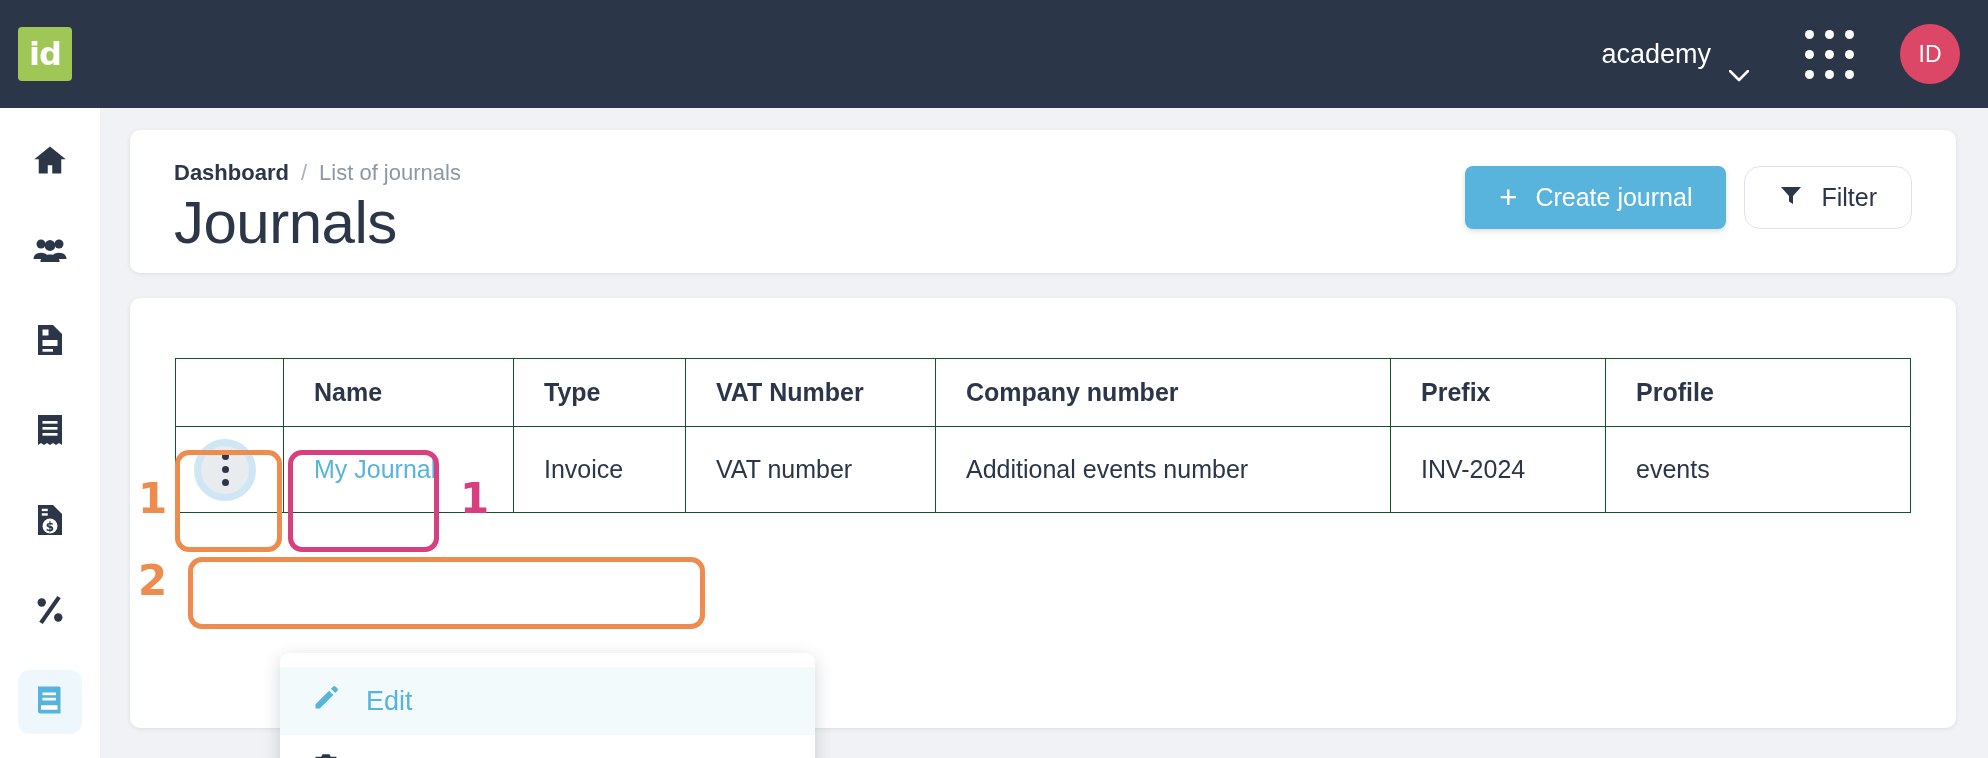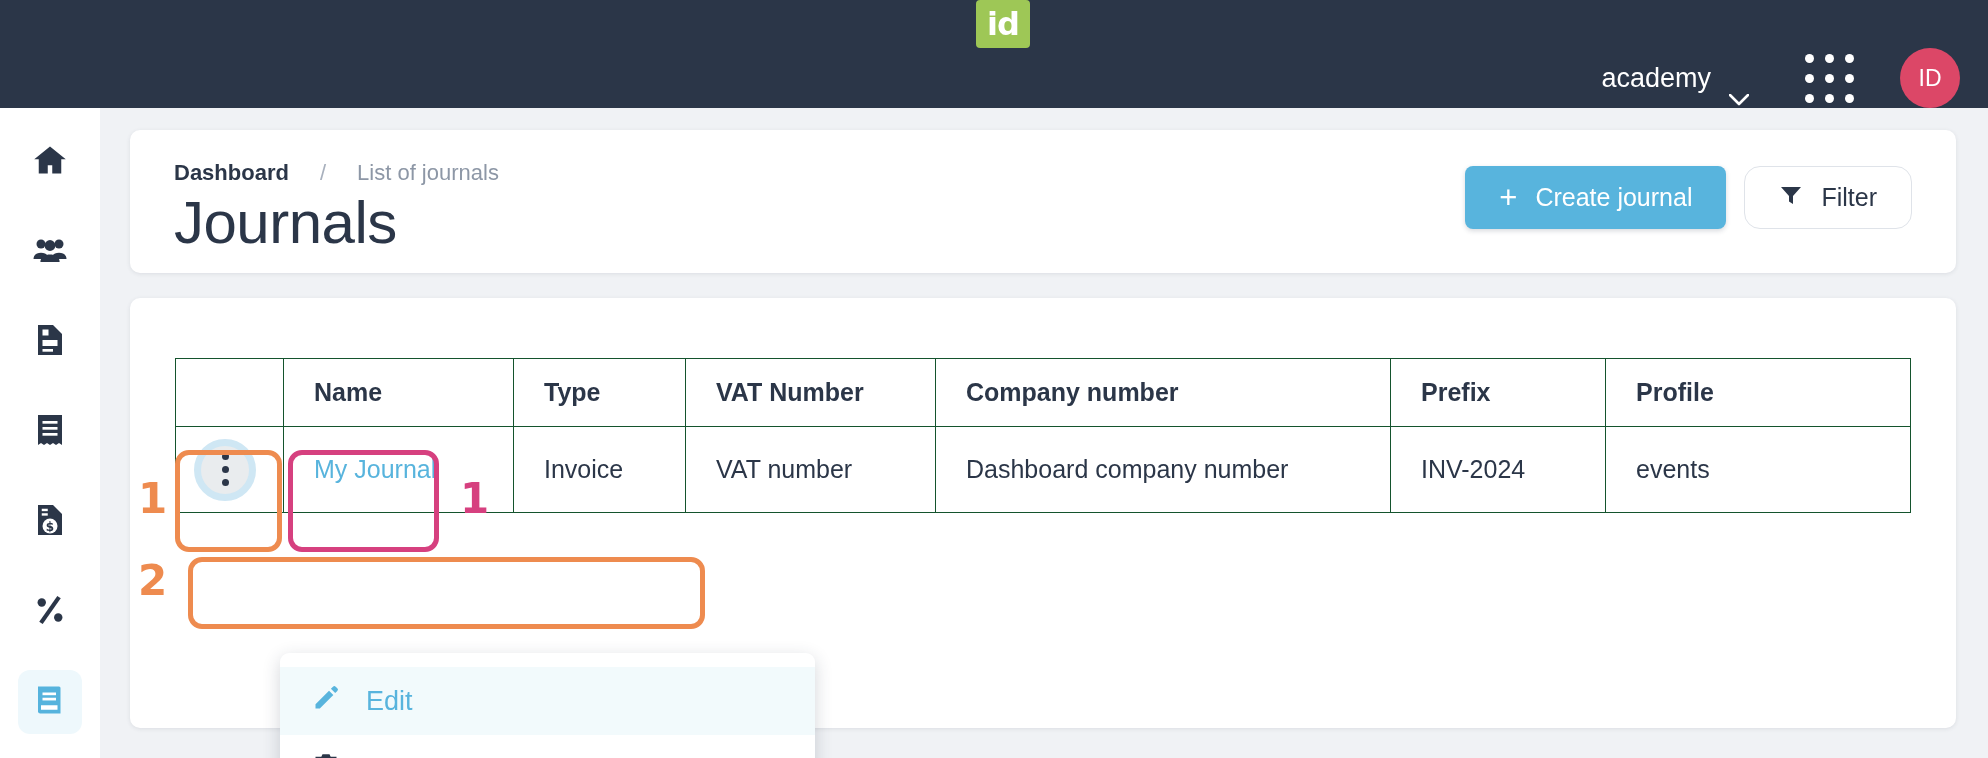--- a/index.html
+++ b/index.html
@@ -6,21 +6,21 @@
   html, body {
     width: 1988px; height: 758px;
     font-family: "Liberation Sans", sans-serif;
     background: #f0f2f5;
     overflow: hidden;
   }
 
   
   .topbar {
     position: absolute; top: 0; left: 0; width: 1988px; height: 108px;
-    background: #2b3648; display: flex; align-items: center; flex-direction: column;
+    background: #2b3648; display: flex; align-items: center;
   }
   .logo {
     width: 54px; height: 54px; margin-left: 18px;
     background: #9ec756; border-radius: 4px;
     color: #ffffff; font-size: 32px; font-weight: 700;
     display: flex; align-items: center; justify-content: center;
     letter-spacing: -1px; font-family: "DejaVu Sans", sans-serif;
   }
   .topbar-right {
     margin-left: auto; display: flex; align-items: center; gap: 0;
@@ -68,21 +68,21 @@
     width: 1888px; height: 650px; background: #f0f2f5;
   }
   .card {
     background: #ffffff; border-radius: 10px;
     box-shadow: 0 1px 4px rgba(40,50,70,.10);
   }
   .header-card {
     position: absolute; left: 30px; top: 22px; width: 1826px; height: 143px;
     padding: 30px 44px 0 44px;
   }
-  .breadcrumb { display: flex; align-items: center; gap: 31px; font-size: 22px; }
+  .breadcrumb { display: flex; align-items: center; gap: 12px; font-size: 22px; }
   .bc-root { color: #2b3648; font-weight: 700; cursor: pointer; }
   .bc-sep { color: #a8b0bd; font-weight: 400; }
   .bc-current { color: #8d97a6; font-weight: 400; }
   .page-title {
     margin-top: 2px; font-size: 60px; color: #2b3648; font-weight: 400;
     letter-spacing: -.5px;
   }
   .header-actions {
     position: absolute; right: 44px; top: 36px; display: flex; gap: 18px; align-items: center;
   }
@@ -311,21 +311,21 @@
               <i></i>
               <i></i>
               <i></i>
             </div>
           </td>
           <td class="col-name">
             <span class="name-link">My Journal</span>
           </td>
           <td class="col-type">Invoice</td>
           <td class="col-vat">VAT number</td>
-          <td class="col-comp">Dashboard company number</td>
+          <td class="col-comp">Additional events number</td>
           <td class="col-prefix">INV-2024</td>
           <td>events</td>
         </tr>
       </tbody>
     </table>
   </div>
 
   <div class="dropdown">
     <div class="menu-item highlight">
       <span>

